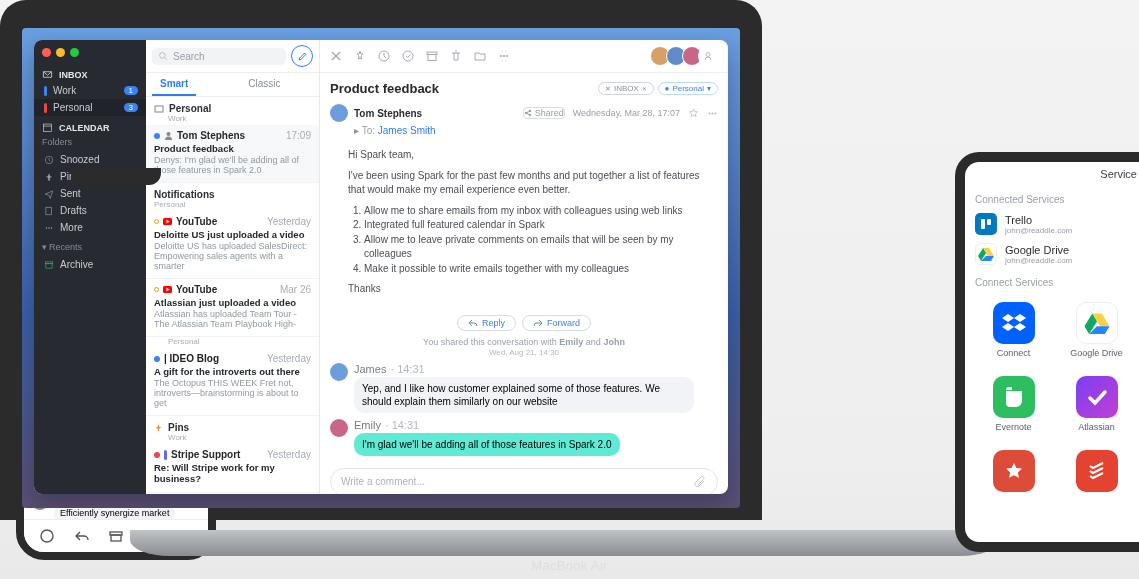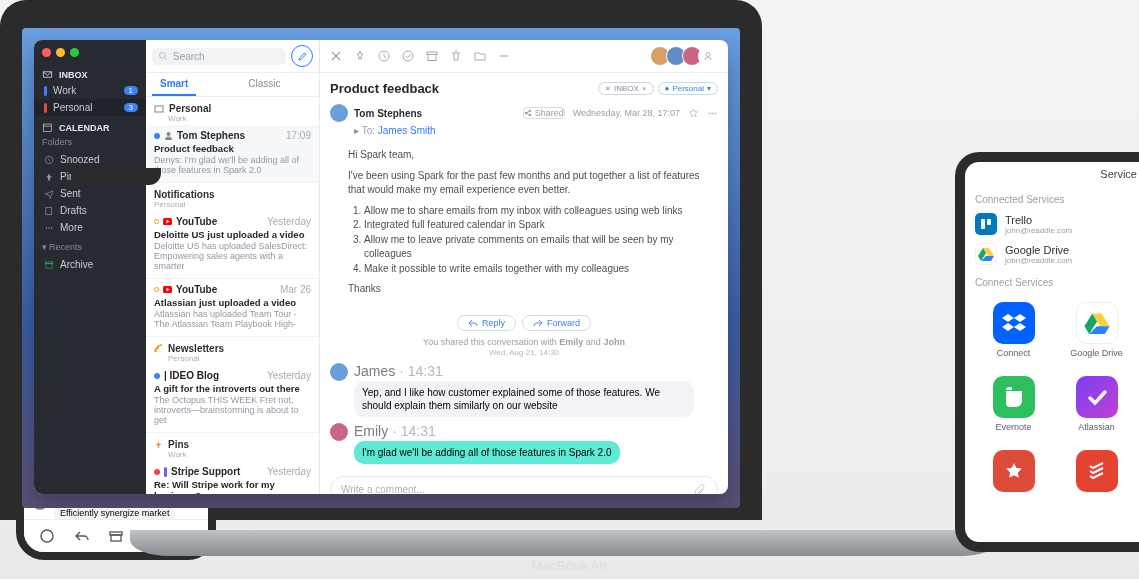--- a/index.html
+++ b/index.html
@@ -84,21 +84,21 @@
   .reader .torow .name{ color:#2f7bff;}
   .reader .mailbody{ padding:6px 10px 8px 28px; color:#4b4f55; line-height:1.45; font-size:10px;}
   .reader .mailbody p{ margin-bottom:6px;}
   .reader .mailbody ol{ padding-left:16px; margin-bottom:6px;}
   .reader .actions{ display:flex;justify-content:center;gap:6px; padding:4px 0 6px;}
   .reader .actions .btn{ border:1px solid #d6dce3;border-radius:12px; padding:2px 10px; font-size:9px; display:flex;align-items:center;gap:4px; color:#5c636c;}
   .reader .shared{ text-align:center; font-size:9px; color:#9aa0a9; padding:0 0 2px;}
   .reader .shared .d{ font-size:8px;color:#b2b8c0;margin-top:40px;}
   .reader .comments{ padding:4px 10px 6px;}
   .reader .comments .row{ display:flex; gap:6px; margin-bottom:6px;}
-  .reader .comments .who{ font-size:14px;color:#777c84;margin-bottom:2px;}
+  .reader .comments .who{ font-size:11px;color:#777c84;margin-bottom:2px;}
   .reader .comments .who .t{ color:#b3b8c0; margin-left:4px;}
   .reader .comments .bubble{ background:#f1f3f6;border-radius:10px;padding:5px 8px;font-size:10px;line-height:1.3; max-width:340px;}
   .reader .comments .bubble.blue{ background:#5eead4;}
   .reader .comments .av4{width:18px;height:18px;border-radius:50%;flex:0 0 18px;}
   .reader .input{ margin:auto 10px 8px; border:1px solid #e1e5ea; border-radius:16px; padding:6px 10px; font-size:10px; color:#acb2ba; display:flex;align-items:center;}
   .reader .input .send{ margin-left:auto; color:#c0c6ce;}
   
   .ipad{ position:absolute; right:-6px; top:152px; width:190px; height:400px; background:#fff; border:10px solid #2b2b2b; border-right:0; border-radius:24px 0 0 24px; overflow:hidden; font-size:11px;}
   .ipad .top{ display:flex;justify-content:flex-end;padding:6px 8px;font-size:11px;color:#3b3f44;font-weight:500;}
   .ipad .sect{ font-size:10px;color:#9aa0a9;padding:8px 10px 4px;}
@@ -356,27 +356,20 @@
                 <rect width="9" height="7" y="1" rx="1.5" fill="#ff0000"></rect>
                 <path d="M3.5 2.5v4l3-2z" fill="#fff"></path>
               </svg>
               <span class="sender">YouTube</span>
               <span class="time">Mar 26</span>
             </div>
           <div class="subj">Atlassian just uploaded a video</div>
           <div class="prev">Atlassian has uploaded Team Tour - The Atlassian Team Playbook High-</div>
         </div>
 
-        <div class="group-hdr">
-            <svg width="9" height="9">
-              <path d="M1 8a7 7 0 017-7M1 8a4 4 0 014-4" stroke="#f59e0b" stroke-width="1.5" fill="none"></path>
-              <circle cx="2" cy="7" r="1" fill="#f59e0b"></circle>
-            </svg>
-            <span>Newsletters</span>
-          </div>
         <div style="font-size:8px;color:#a8aeb6;padding:0 8px 2px 22px">Personal</div>
         <div class="msg">
           <div class="line1">
               <span class="dot-b"></span>
               <span class="sender" style="color:#222"> | <span>IDEO Blog</span></span>
               <span class="time">Yesterday</span>
             </div>
           <div class="subj">A gift for the introverts out there</div>
           <div class="prev">The Octopus THIS WEEK Fret not, introverts—brainstorming is about to get</div>
         </div>

